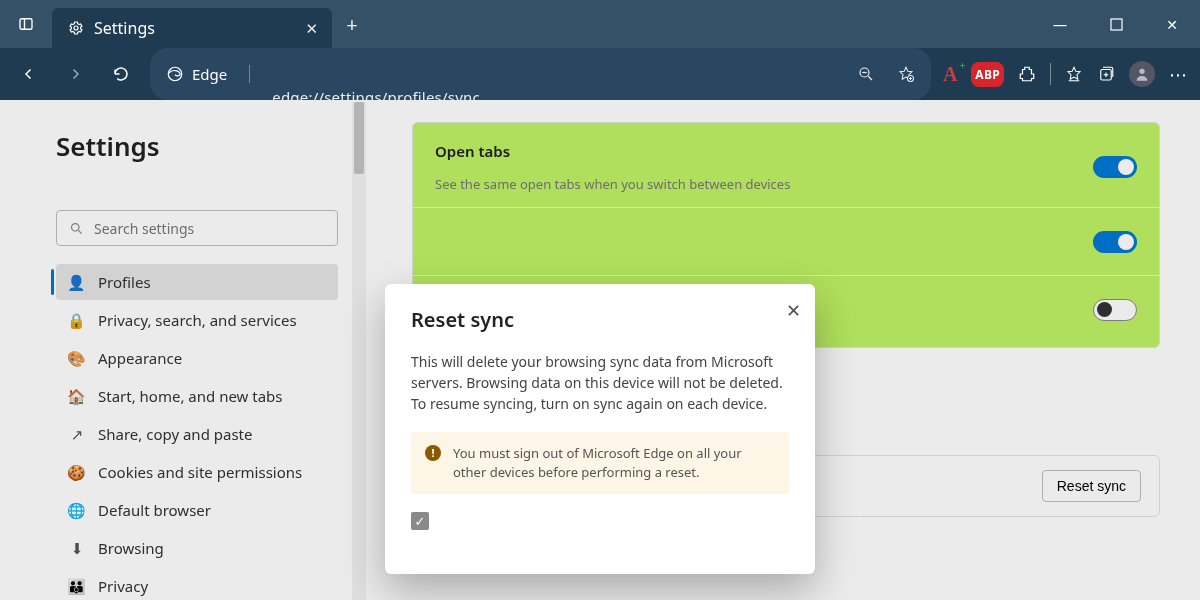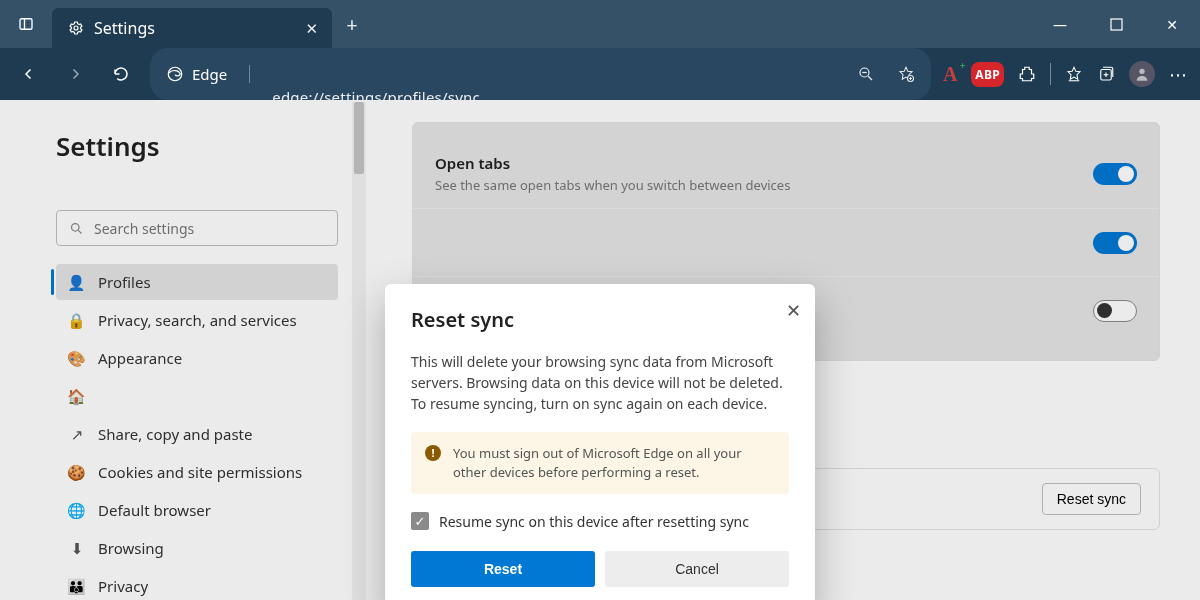--- a/index.html
+++ b/index.html
@@ -43,25 +43,25 @@
   .sidebar { width:352px; padding:28px 22px 0 56px; overflow:hidden; background:#fff; }
   .sidebar h1 { font-size:26px; font-weight:600; color:#222; margin-bottom:20px; }
   .searchbox { display:flex; align-items:center; gap:10px; border:1px solid #bfbfbf; border-radius:4px; height:36px; padding:0 12px; color:#777; font-size:14px; margin-bottom:18px; width:282px;margin-top:46px; }
   .snav { list-style:none; display:flex; flex-direction:column; gap:2px; width:282px; }
   .snav li { display:flex; align-items:center; gap:12px; height:36px; padding:0 12px; border-radius:4px; color:#333; font-size:15px; cursor:default; }
   .snav li.active { background:#e4e4e4; position:relative; }
   .snav li.active::before { content:""; position:absolute; left:-5px; top:5px; bottom:5px; width:3px; background:#0078d4; border-radius:2px; }
   .snav .sicon { width:18px; display:flex; justify-content:center; color:#555; font-size:15px; }
 
   .content { flex:1; padding:22px 40px 0 60px; overflow:hidden; }
-  .card { border:1px solid #e2e2e2; border-radius:6px; padding:16px 0; background:#e5e5e5; }
+  .card { border:1px solid #e2e2e2; border-radius:6px; padding:4px 0; background:#bef264; }
   .row { display:flex; align-items:center; padding:14px 22px; position:relative; }
   .row + .row { border-top:1px solid #eee; }
   .row .rtext .rt { font-size:15px; font-weight:600; color:#222; }
-  .row .rtext .rd { font-size:13px; color:#777; margin-top:3px; }
+  .row .rtext .rd { font-size:13px; color:#777; margin-top:14px; }
   .row .toggle { margin-left:auto; }
 
   .toggle { width:44px; height:22px; border-radius:11px; position:relative; }
   .toggle.on { background:#0078d4; }
   .toggle.on::after { content:""; position:absolute; right:3px; top:3px; width:16px; height:16px; border-radius:50%; background:#fff; }
   .toggle.off { background:#fff; border:1px solid #888; }
   .toggle.off::after { content:""; position:absolute; left:3px; top:2px; width:15px; height:15px; border-radius:50%; background:#333; }
 
   .troubleshoot { margin-top:70px; font-size:14px; color:#333; }
   .troubleshoot a { color:#0067b8; text-decoration:underline; }
@@ -214,20 +214,21 @@
         <li>
           <span class="sicon">🔒</span>
           <span>Privacy, search, and services</span>
         </li>
         <li>
           <span class="sicon">🎨</span>
           <span>Appearance</span>
         </li>
         <li>
           <span class="sicon">🏠</span>
+          <span>Start, home, and new tabs</span>
         </li>
         <li>
           <span class="sicon">↗</span>
           <span>Share, copy and paste</span>
         </li>
         <li>
           <span class="sicon">🍪</span>
           <span>Cookies and site permissions</span>
         </li>
         <li>
@@ -278,22 +279,17 @@
     <div class="modal">
       <span class="mclose">✕</span>
       <h2>Reset sync</h2>
       <p class="desc">This will delete your browsing sync data from Microsoft servers. Browsing data on this device will not be deleted. To resume syncing, turn on sync again on each device.</p>
       <div class="warn">
         <span class="wicon">!</span>
         <span>You must sign out of Microsoft Edge on all your other devices before performing a reset.</span>
       </div>
       <label class="chk">
         <span class="box">✓</span>
-        <span>Resume sync on this device after resetting sync</span>
       </label>
-      <div class="btns">
-        <button class="primary">Reset</button>
-        <button class="secondary">Cancel</button>
-      </div>
     </div>
   </div>
 
 </div>
 
 </body></html>

